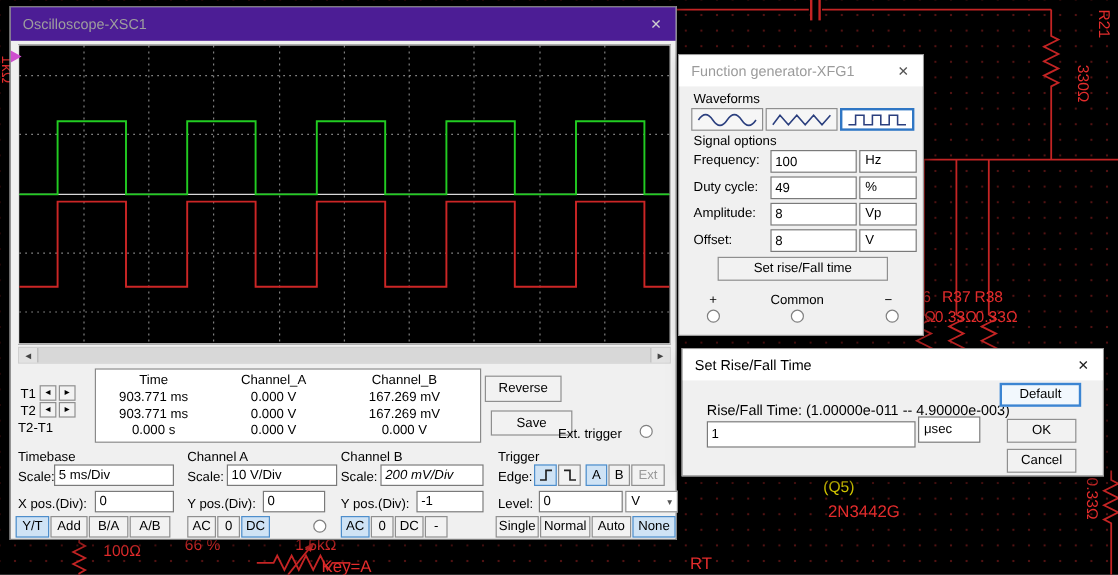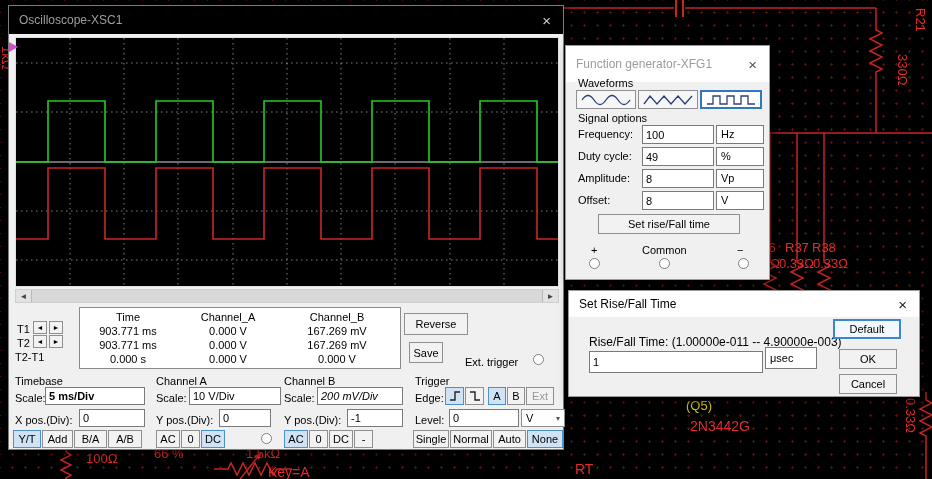--- a/index.html
+++ b/index.html
@@ -12,22 +12,22 @@
     background-position: 6px 6px;
     font-family: "Liberation Sans", sans-serif;
     font-size: 11px; color: #000;
   }
   
   .win { position: absolute; background: #f0f0f0; }
   #scope   { left:8px;  top:5px;   width:556px; height:445px; border:1px solid #7c7c7c; z-index:2; box-shadow:3px 3px 9px rgba(0,0,0,.6); }
   #fgen    { left:565px; top:45px;  width:205px; height:235px; border:1px solid #9a9a9a; z-index:3; box-shadow:3px 3px 9px rgba(0,0,0,.55); }
   #rfdialog{ left:568px; top:290px; width:352px; height:107px; border:1px solid #9a9a9a; z-index:4; box-shadow:3px 3px 11px rgba(0,0,0,.65); }
   .titlebar { height:28px; display:flex; align-items:center; padding:0 10px; font-size:12px; }
-  #scope .titlebar { background:#000000; color:#9e9e9e; }
-  #fgen .titlebar { background:#fff; color:#9b9b9b; height:36px; }
+  #scope .titlebar { background:#4c1d95; color:#9e9e9e; }
+  #fgen .titlebar { background:#fff; color:#9b9b9b; height:26px; }
   #rfdialog .titlebar { background:#fff; color:#000; height:26px; }
   .tb-title { flex:1; white-space:nowrap; overflow:hidden; }
   .tb-close { font-size:15px; line-height:1; padding:0 2px; }
   #scope .tb-close { color:#cfcfcf; }
   #fgen .tb-close { color:#555; }
   #rfdialog .tb-close { color:#222; }
   
   #scope-display { position:absolute; left:6px; top:31px; width:544px; height:250px; background:#000; border:1px solid #e0e0e0; }
   #probe-marker { position:absolute; left:0px; top:36px; width:0; height:0; z-index:6;
     border-top:5px solid transparent; border-bottom:5px solid transparent; border-left:9px solid #cf4fcf; }
@@ -157,27 +157,27 @@
     <span>167.269 mV</span>
     <span>903.771 ms</span>
     <span>0.000 V</span>
     <span>167.269 mV</span>
     <span>0.000 s</span>
     <span>0.000 V</span>
     <span>0.000 V</span>
   </div>
 
   <button class="btn" style="left:395px;top:307px;width:64px;height:22px">Reverse</button>
-  <button class="btn" style="left:400px;top:336px;width:34px;height:21px">Save</button>
+  <button class="btn" style="left:400px;top:336px;width:68px;height:21px">Save</button>
   <span class="lbl" style="left:456px;top:350px">Ext. trigger</span>
   <span class="radio" style="left:524px;top:348px"></span>
 
   <span class="lbl" style="left:6px;top:369px">Timebase</span>
   <span class="lbl" style="left:6px;top:386px">Scale:</span>
-  <input class="input" style="left: 36px; top: 381px; width: 100px; font-weight: bold;" value="5 ms/Div">
+  <input class="input" style="left: 36px; top: 381px; width: 100px;" value="5 ms/Div">
   <span class="lbl" style="left:6px;top:408px">X pos.(Div):</span>
   <input class="input" style="left: 70px; top: 403px; width: 66px;" value="0">
   <button class="btn sel" style="left:4px;top:424px;width:28px">Y/T</button>
   <button class="btn" style="left:33px;top:424px;width:31px">Add</button>
   <button class="btn" style="left:65px;top:424px;width:33px">B/A</button>
   <button class="btn" style="left:99px;top:424px;width:34px">A/B</button>
 
   <span class="lbl" style="left:147px;top:369px">Channel A</span>
   <span class="lbl" style="left:147px;top:386px">Scale:</span>
   <input class="input" style="left: 180px; top: 381px; width: 92px;" value="10 V/Div">

